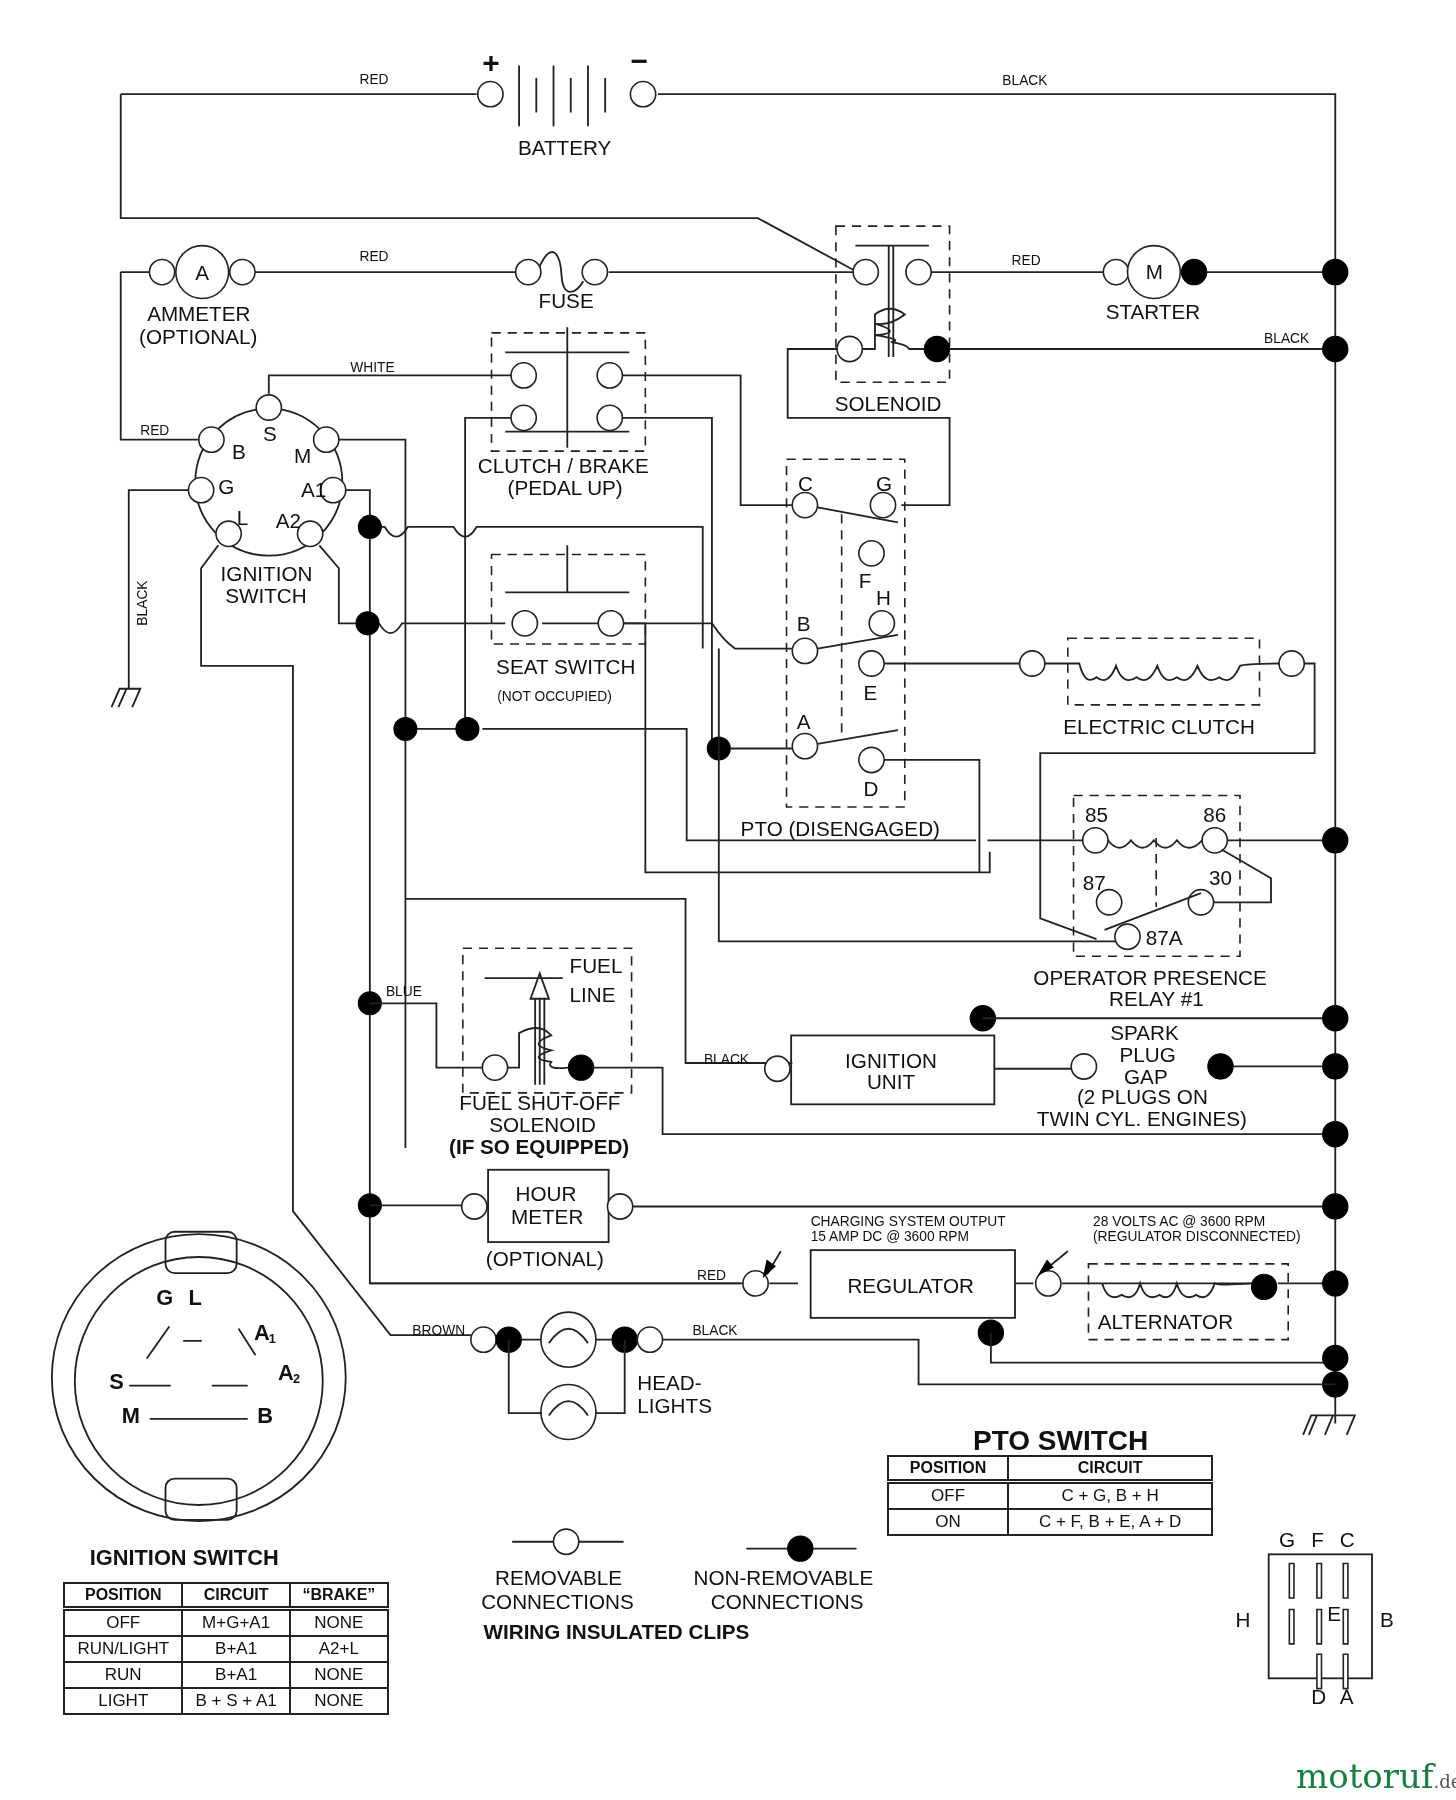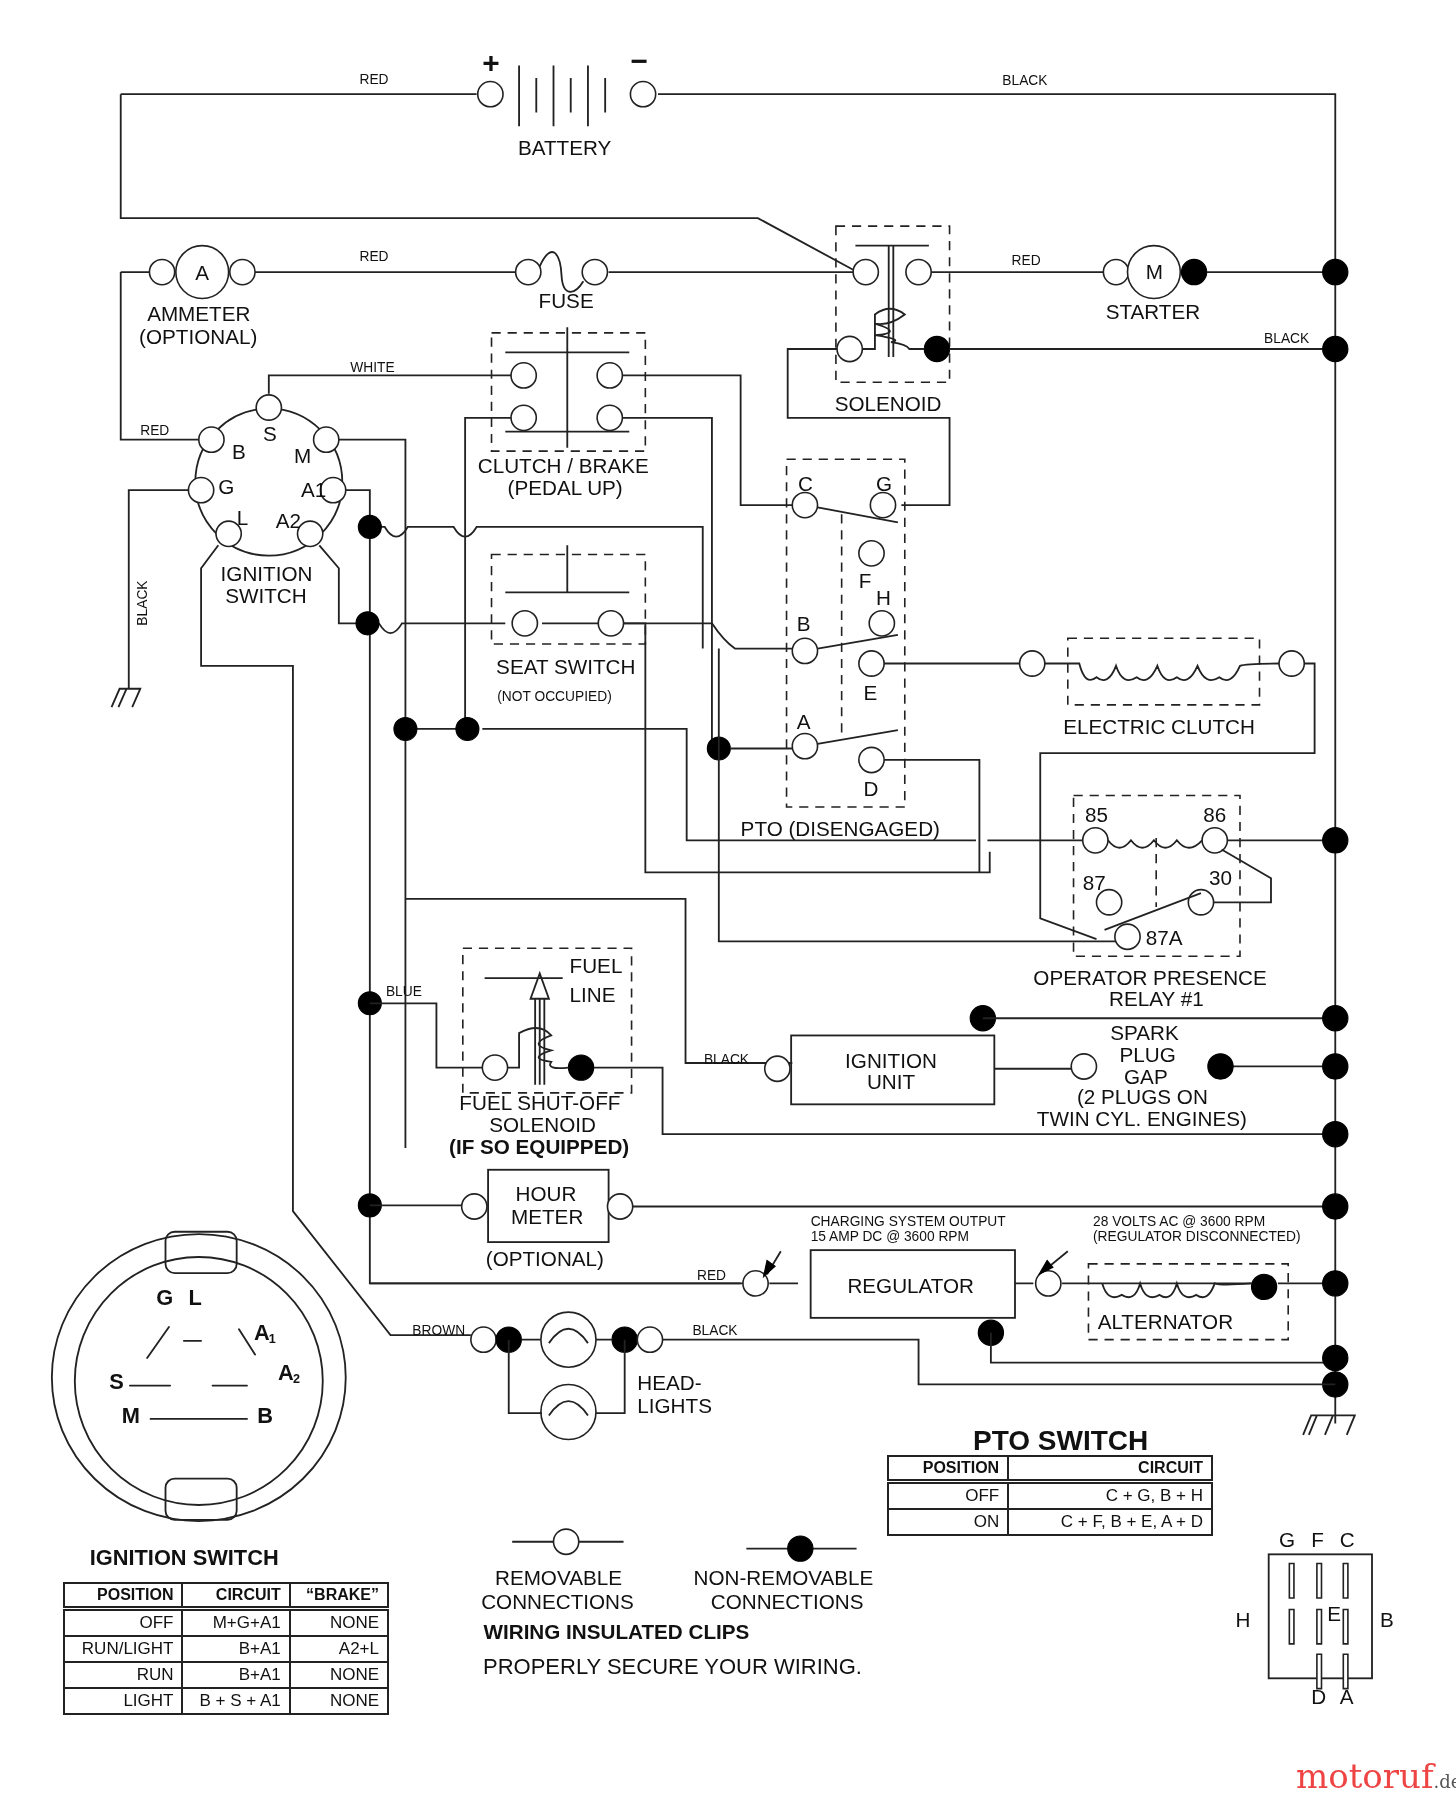--- a/index.html
+++ b/index.html
@@ -8,21 +8,21 @@
   .w{stroke:#222;stroke-width:1.6;fill:none;}
   .d{stroke:#222;stroke-width:1.4;fill:none;stroke-dasharray:8 6;}
   .o{stroke:#222;stroke-width:1.4;fill:#fff;}
   .f{fill:#000;stroke:#000;}
   text{font-family:"Liberation Sans",sans-serif;fill:#111;}
   .lbl{font-size:18px;}
   .sm{font-size:12px;}
   .xs{font-size:12px;}
   .b{font-weight:bold;}
   table{border-collapse:collapse;font-family:"Liberation Sans",sans-serif;position:absolute;}
-  td,th{border:2px solid #222;text-align:right;font-size:17px;padding:2px 8px;}
+  td,th{border:2px solid #222;text-align:center;font-size:17px;padding:2px 8px;}
   th{font-weight:bold;font-size:16px;border-bottom:5px double #222;}
   .note{position:absolute;font-size:22px;line-height:24px;}
   .logo{position:absolute;left:1296px;top:1756px;font-family:"DejaVu Serif",serif;font-size:34px;}
 </style>
 </head>
 <body>
 
 <svg width="1456" height="1800" viewBox="0 0 1268 1568">
 
   <g>
@@ -374,16 +374,15 @@
         <td>C + G, B + H</td>
       </tr>
   <tr>
         <td>ON</td>
         <td>C + F, B + E, A + D</td>
       </tr>
 </tbody>
   </table>
 
 <div class="note" style="left:483px;top:1655px;">
-  <div>PROPERLY SECURE YOUR WIRING.</div>
 </div>
 
-<div class="logo"><span style="color:#ef4444;">motoruf</span><span style="font-size:18px;color:#555;">.de</span></div>
+<div class="logo"><span style="color:#15803d;">motoruf</span><span style="font-size:18px;color:#555;">.de</span></div>
 
 </body></html>

